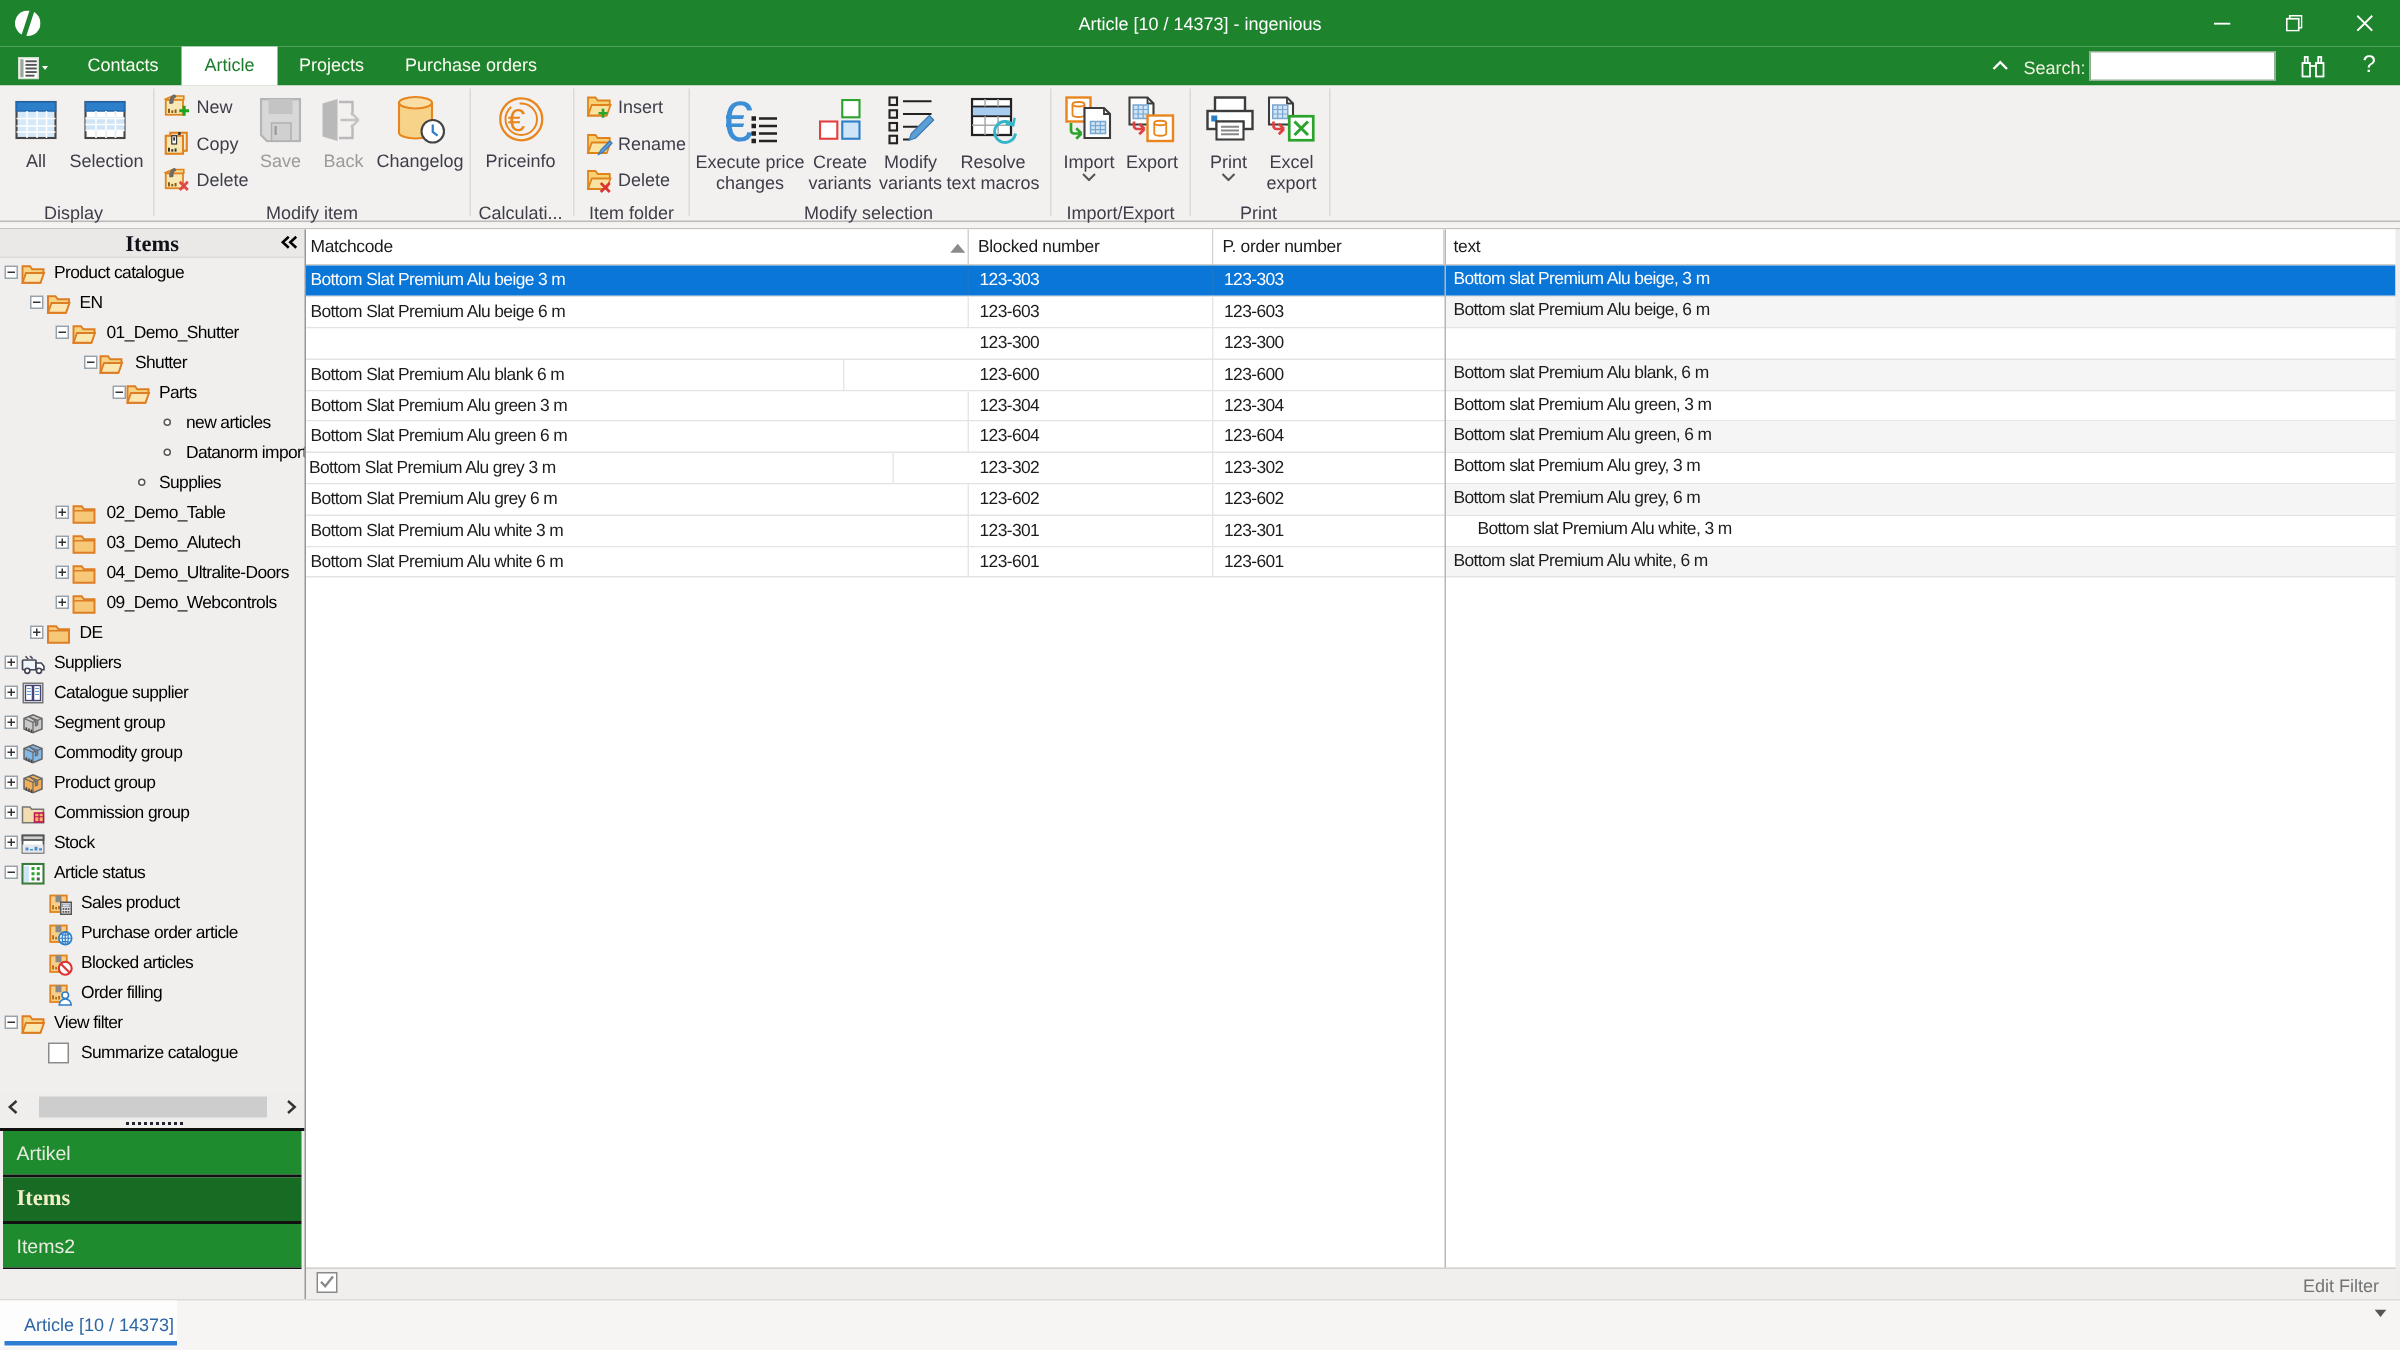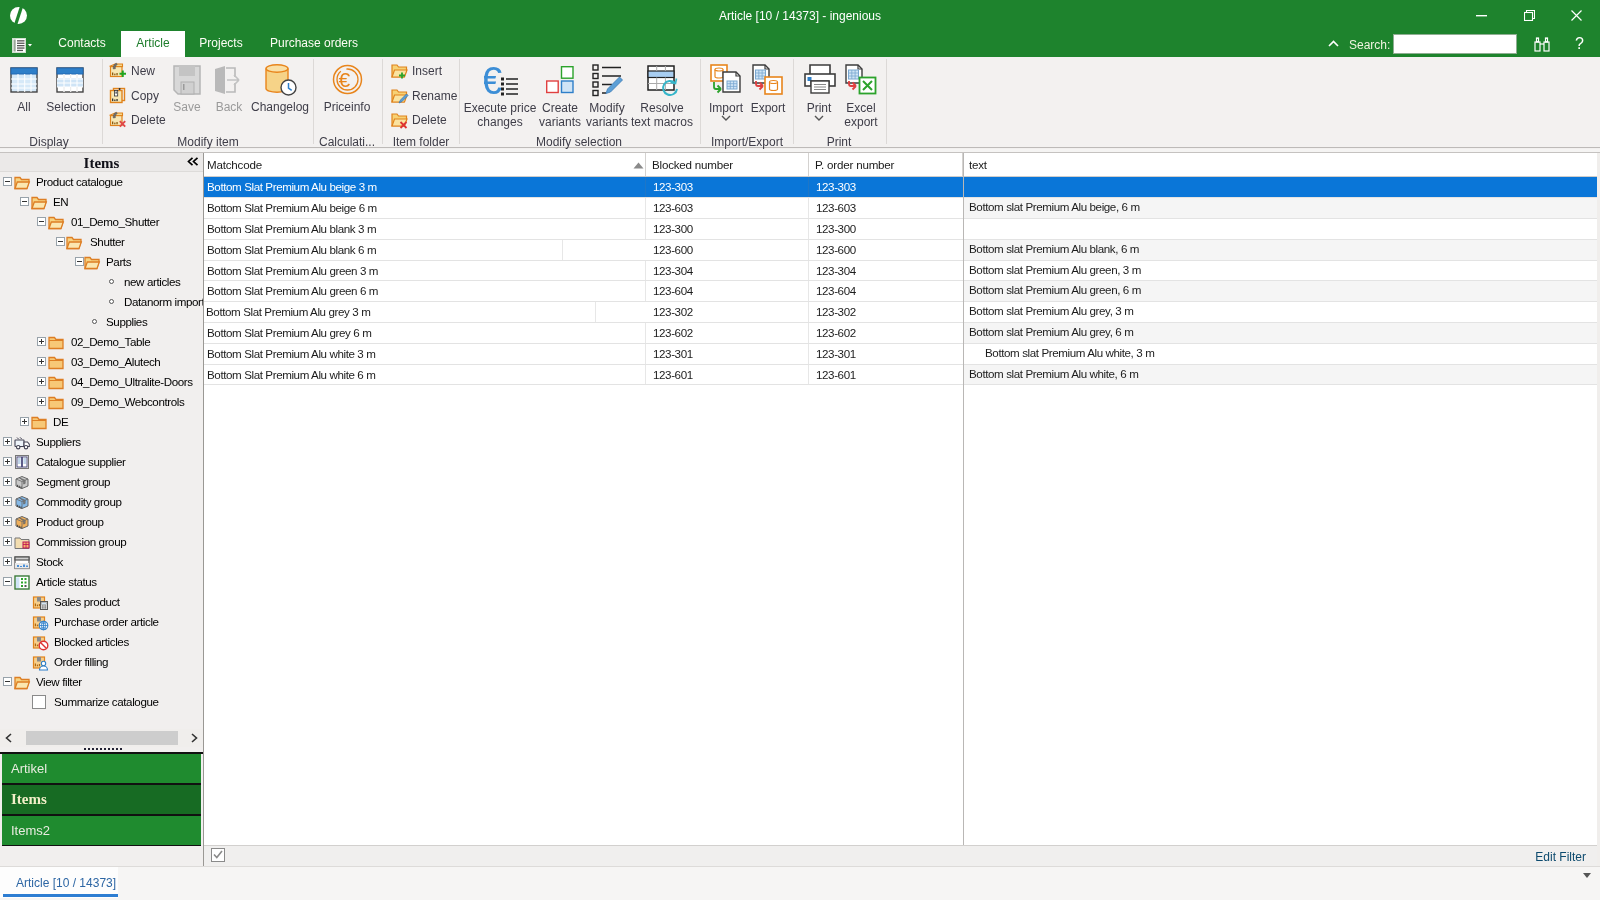--- a/index.html
+++ b/index.html
@@ -559,29 +559,29 @@
 <div class="hcell" style="left:605px;width:154px;">P. order number</div>
 <div class="hcell" style="left:759px;width:634px;border-right:none;">text</div>
 <svg class="abs" style="left:429px;top:9px" width="11" height="7" viewBox="0 0 11 7">
       <path d="M5.5 0.5 L10.5 6.5 L0.5 6.5 z" fill="#8a8a8a"></path>
     </svg>
 <div class="abs" style="left:0;top:23px;width:1393px;height:1px;background:#cfcdcb;"></div>
 <div class="row sel" style="top:24.4px">
 <div class="cell" style="left:0;width:442px;padding-left:3px;border-right:1px solid rgba(120,120,120,0.18);">Bottom Slat Premium Alu beige 3 m</div>
 <div class="cell" style="left:442px;width:163px;padding-left:7px;border-right:1px solid rgba(120,120,120,0.18);">123-303</div>
 <div class="cell" style="left:605px;width:154px;padding-left:7px;">123-303</div>
+<div class="cell tcell" style="left:759px;width:634px;padding-left:6px;line-height:16px;padding-top:1px;">Bottom slat Premium Alu beige, 3 m</div>
 </div>
 <div class="row alt" style="top:45.2px">
 <div class="cell" style="left:0;width:442px;padding-left:3px;border-right:1px solid rgba(120,120,120,0.18);">Bottom Slat Premium Alu beige 6 m</div>
 <div class="cell" style="left:442px;width:163px;padding-left:7px;border-right:1px solid rgba(120,120,120,0.18);">123-603</div>
 <div class="cell" style="left:605px;width:154px;padding-left:7px;">123-603</div>
 <div class="cell tcell" style="left:759px;width:634px;padding-left:6px;line-height:16px;padding-top:1px;">Bottom slat Premium Alu beige, 6 m</div>
 </div>
 <div class="row" style="top:66.0px">
-<div class="cell" style="left:0;width:442px;padding-left:3px;border-right:1px solid rgba(120,120,120,0.18);">Bottom Slat Premium Alu blank 3 m</div>
 <div class="cell" style="left:442px;width:163px;padding-left:7px;border-right:1px solid rgba(120,120,120,0.18);">123-300</div>
 <div class="cell" style="left:605px;width:154px;padding-left:7px;">123-300</div>
 </div>
 <div class="row alt" style="top:86.8px">
 <div class="cell" style="left:0;width:359px;padding-left:3px;border-right:1px solid rgba(120,120,120,0.18);">Bottom Slat Premium Alu blank 6 m</div>
 <div class="cell" style="left:442px;width:163px;padding-left:7px;border-right:1px solid rgba(120,120,120,0.18);">123-600</div>
 <div class="cell" style="left:605px;width:154px;padding-left:7px;">123-600</div>
 <div class="cell tcell" style="left:759px;width:634px;padding-left:6px;line-height:16px;padding-top:1px;">Bottom slat Premium Alu blank, 6 m</div>
 </div>
 <div class="row" style="top:107.6px">
@@ -620,21 +620,21 @@
 <div class="cell" style="left:605px;width:154px;padding-left:7px;">123-601</div>
 <div class="cell tcell" style="left:759px;width:634px;padding-left:6px;line-height:16px;padding-top:1px;">Bottom slat Premium Alu white, 6 m</div>
 </div>
 <div class="abs" style="left:759px;top:0;width:1px;height:713px;background:#b9b7b5;"></div>
 </div>
 <div class="abs" id="filterrow"></div>
 <div class="abs" style="left:211px;top:848px;width:14px;height:14px;background:#fff;border:1px solid #8a8a8a;"></div>
 <svg class="abs" style="left:213px;top:850px" width="10" height="9" viewBox="0 0 10 9">
     <path d="M1 4.5 L3.8 7.5 L9 1" fill="none" stroke="#8a8a8a" stroke-width="1.6"></path>
   </svg>
-<div class="abs" style="left:1466px;top:850px;width:120px;text-align:right;font-size:12px;color:#0c4a6e;">Edit Filter</div>
+<div class="abs" style="left:1466px;top:850px;width:120px;text-align:right;font-size:12px;color:#737373;">Edit Filter</div>
 
 <div class="abs" style="left:1597px;top:153px;width:3px;height:713px;background:#f0eeec;"></div>
 <div class="abs" id="statusbar"></div>
 <div class="abs" style="left:0;top:866px;width:1600px;height:1px;background:#dddbd9;"></div>
 <div class="abs" style="left:0;top:867px;width:118px;height:31px;background:#fdfdfd;"></div>
 <div class="abs" style="left:16px;top:876px;font-size:12px;color:#2d66a4;">Article [10 / 14373]</div>
 <div class="abs" style="left:3px;top:894px;width:115px;height:3px;background:#2d7dd2;"></div>
 <svg class="abs" style="left:1583px;top:873px" width="8" height="5" viewBox="0 0 8 5">
     <path d="M0 0 L8 0 L4 5 z" fill="#555"></path>
   </svg>

